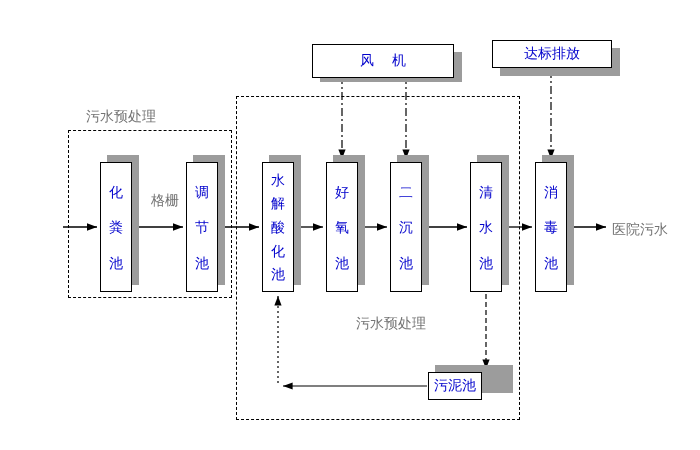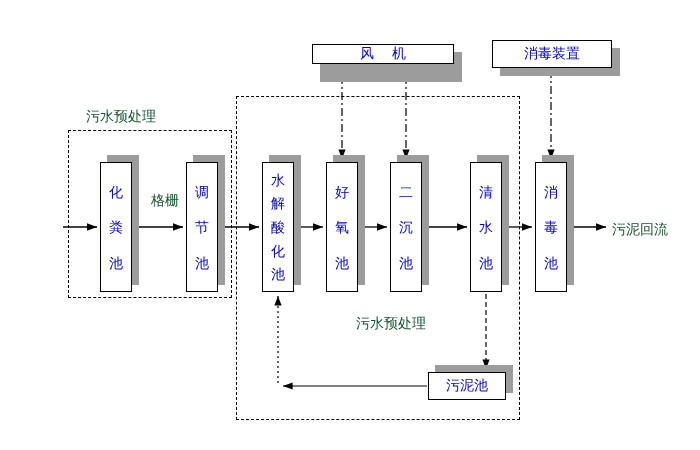--- a/index.html
+++ b/index.html
@@ -38,21 +38,21 @@
     font-size: 14px;
     line-height: 1;
   }
   .dashed-group {
     position: absolute;
     border: 1px dashed var(--line, #000000);
     box-sizing: border-box;
   }
   .label {
     position: absolute;
-    color: #14532d;
+    color: #737373;
     font-size: 14px;
     line-height: 1.5;
     white-space: nowrap;
   }
   .label.wrap2 {
     width: 32px;
     white-space: normal;
     word-break: break-all;
     text-align: center;
   }
@@ -92,26 +92,26 @@
     <line x1="427" y1="386" x2="283" y2="386" stroke="#000" stroke-width="1.2" marker-end="url(#ar)"></line>
     <line x1="278" y1="383" x2="278" y2="296" stroke="#000" stroke-width="1.2" stroke-dasharray="2 3" marker-end="url(#ar)"></line>
   </svg>
 
   <div class="label" style="left:86px; top:106px;">污水预处理</div>
   <div class="dashed-group" style="left:68px; top:130px; width:164px; height:168px;"></div>
 
   <div class="dashed-group" style="left:236px; top:96px; width:284px; height:324px;"></div>
 
   <div class="shadow" style="left:320px; top:52px; width:142px; height:30px;"></div>
-  <div class="box hbox" style="left:312px; top:44px; width:142px; height:20px;">风    机</div>
+  <div class="box hbox" style="left:312px; top:44px; width:142px; height:34px;">风    机</div>
 
   <div class="shadow" style="left:500px; top:48px; width:120px; height:28px;"></div>
-  <div class="box hbox" style="left:492px; top:40px; width:120px; height:28px;">消毒装置</div>
+  <div class="box hbox" style="left:492px; top:40px; width:120px; height:28px;">达标排放</div>
 
-  <div class="label" style="left:612px; top:219px;">污泥回流</div>
+  <div class="label" style="left:612px; top:219px;">医院污水</div>
 
   <div class="label" style="left:151px; top:190px;">格栅</div>
 
   <div class="shadow" style="left:107px; top:155px; width:32px; height:130px;"></div>
   <div class="box vtext" style="left:100px; top:162px; width:32px; height:130px;">
       <span>化</span>
       <span>粪</span>
       <span>池</span>
     </div>
 
@@ -155,15 +155,15 @@
   <div class="shadow" style="left:542px; top:155px; width:32px; height:130px;"></div>
   <div class="box vtext" style="left:535px; top:162px; width:32px; height:130px;">
       <span>消</span>
       <span>毒</span>
       <span>池</span>
     </div>
 
   <div class="label" style="left:356px; top:313px;">污水预处理</div>
 
   <div class="shadow" style="left:435px; top:365px; width:78px; height:28px;"></div>
-  <div class="box hbox" style="left:428px; top:372px; width:78px; height:28px;">污泥池</div>
+  <div class="box hbox" style="left:428px; top:372px; width:54px; height:28px;">污泥池</div>
 
 </div>
 
 </body></html>

